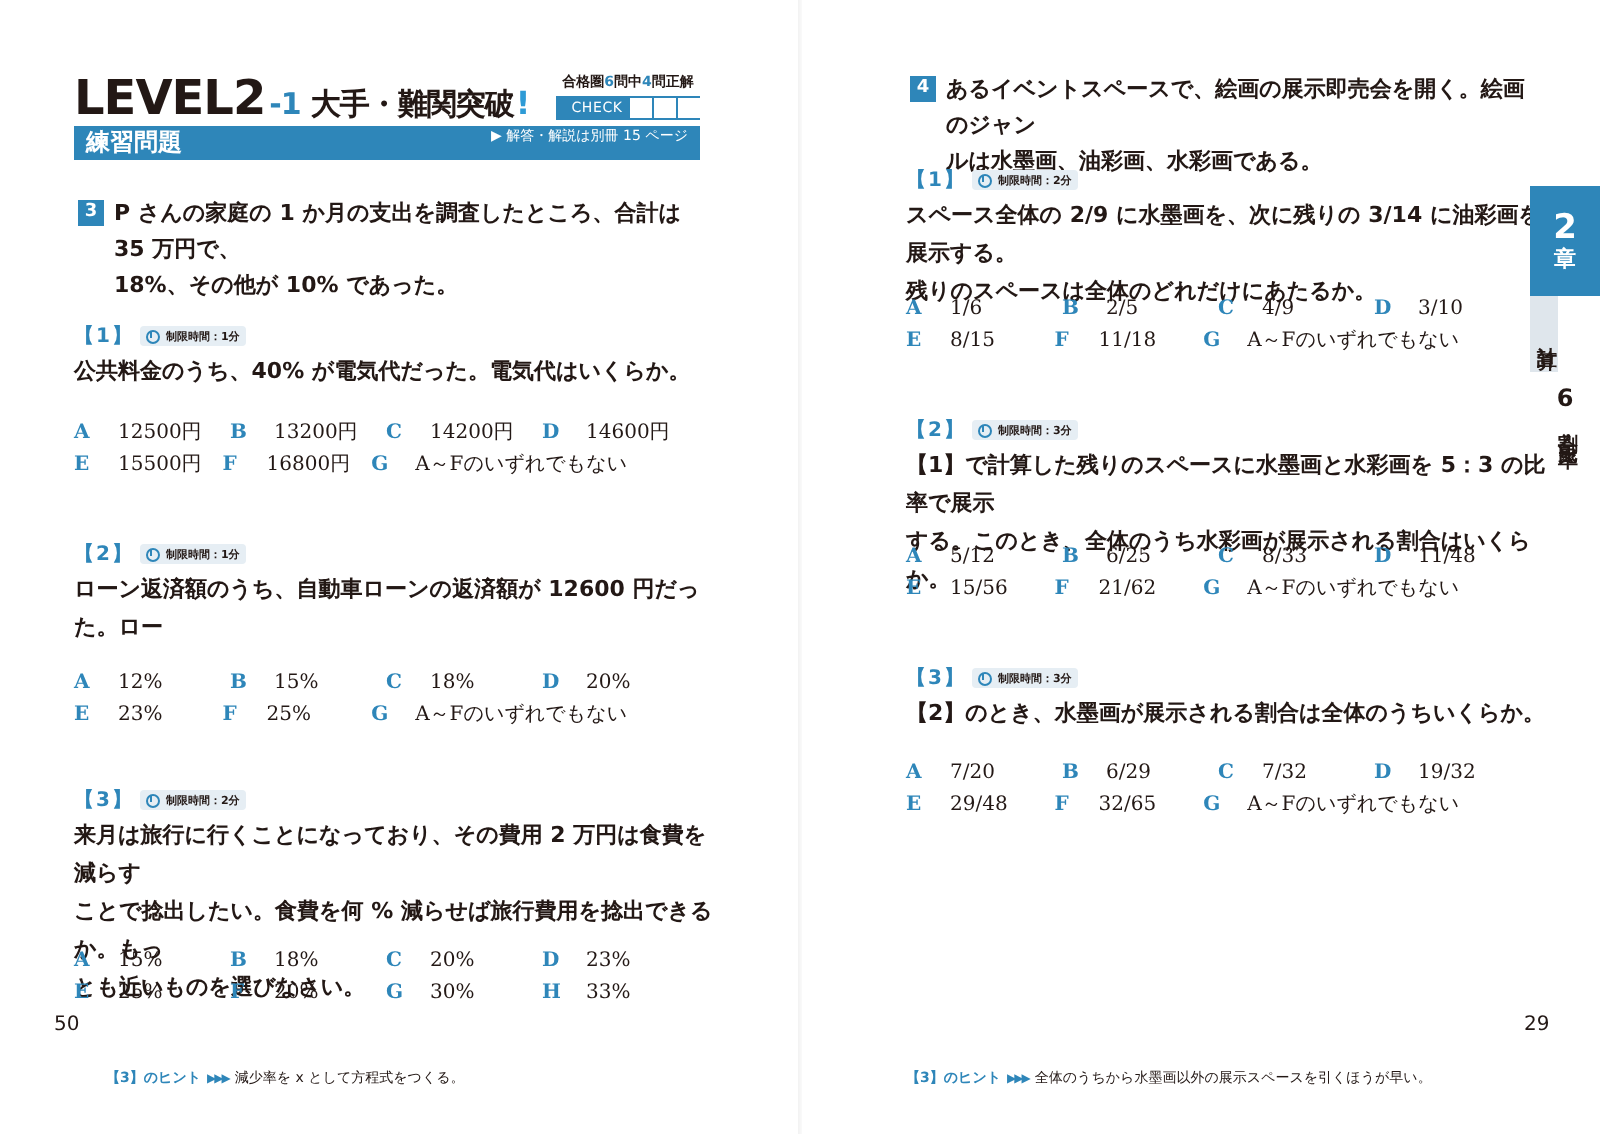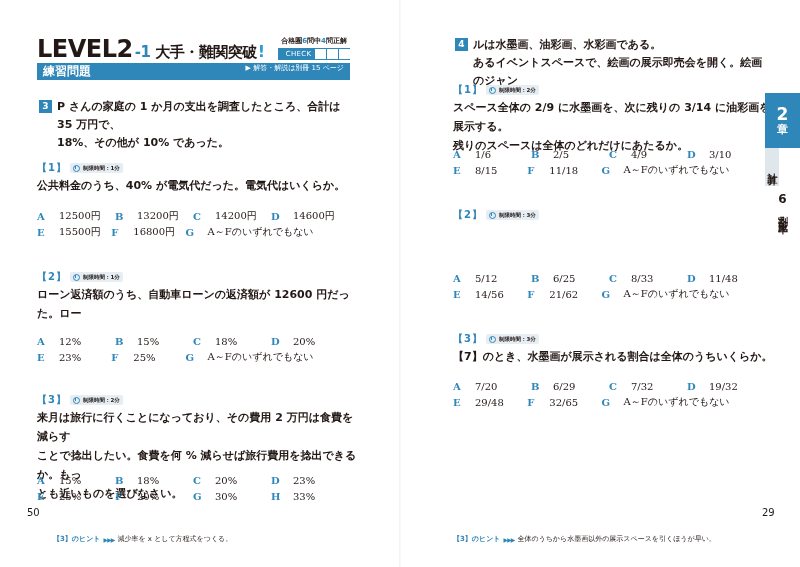--- a/index.html
+++ b/index.html
@@ -241,22 +241,22 @@
     <div class="hint" style="left:53px;">
       <span class="hint-label">【3】のヒント</span>
       <span class="hint-arrows">▶▶▶</span>
       <span>減少率を x として方程式をつくる。</span>
     </div>
   </div>
 
   <div class="page page-right">
     <div class="stem" style="left:73px; top:36px; width:290px;">
       <span class="qnum">4</span>
+      <div>あるイベントスペースで、絵画の展示即売会を開く。絵画のジャン</div>
       <div>ルは水墨画、油彩画、水彩画である。</div>
-      <div>あるイベントスペースで、絵画の展示即売会を開く。絵画のジャン</div>
     </div>
 
     <div class="sub-head" style="left:53px; top:84px;">
       <span class="sub-label">【1】</span>
       <span class="timer">
           <span class="timer-icon"></span>
           <span class="timer-text">制限時間：2分</span>
         </span>
     </div>
     <div class="q-text" style="left:53px; top:98px; width:320px;">
@@ -298,20 +298,24 @@
       </div>
     </div>
 
     <div class="sub-head" style="left:53px; top:209px;">
       <span class="sub-label">【2】</span>
       <span class="timer">
           <span class="timer-icon"></span>
           <span class="timer-text">制限時間：3分</span>
         </span>
     </div>
+    <div class="q-text" style="left:53px; top:223px; width:320px;">
+      <div>【1】で計算した残りのスペースに水墨画と水彩画を 5：3 の比率で展示</div>
+      <div>する。このとき、全体のうち水彩画が展示される割合はいくらか。</div>
+    </div>
     <div class="choices" style="left:53px; top:270px;">
       <div class="choice-row">
         <div class="choice w1">
             <span class="letter">A</span>
             <span>5/12</span>
           </div>
         <div class="choice w1">
             <span class="letter">B</span>
             <span>6/25</span>
           </div>
@@ -320,42 +324,42 @@
             <span>8/33</span>
           </div>
         <div class="choice w1">
             <span class="letter">D</span>
             <span>11/48</span>
           </div>
       </div>
       <div class="choice-row">
         <div class="choice w1">
             <span class="letter">E</span>
-            <span>14/56</span>
+            <span>15/56</span>
           </div>
         <div class="choice w1">
             <span class="letter">F</span>
             <span>21/62</span>
           </div>
         <div class="choice wide">
             <span class="letter">G</span>
             <span>A～Fのいずれでもない</span>
           </div>
       </div>
     </div>
 
     <div class="sub-head" style="left:53px; top:333px;">
       <span class="sub-label">【3】</span>
       <span class="timer">
           <span class="timer-icon"></span>
           <span class="timer-text">制限時間：3分</span>
         </span>
     </div>
     <div class="q-text" style="left:53px; top:347px; width:320px;">
-      <div>【7】のとき、水墨画が展示される割合は全体のうちいくらか。</div>
+      <div>【2】のとき、水墨画が展示される割合は全体のうちいくらか。</div>
     </div>
     <div class="choices" style="left:53px; top:378px;">
       <div class="choice-row">
         <div class="choice w1">
             <span class="letter">A</span>
             <span>7/20</span>
           </div>
         <div class="choice w1">
             <span class="letter">B</span>
             <span>6/29</span>

